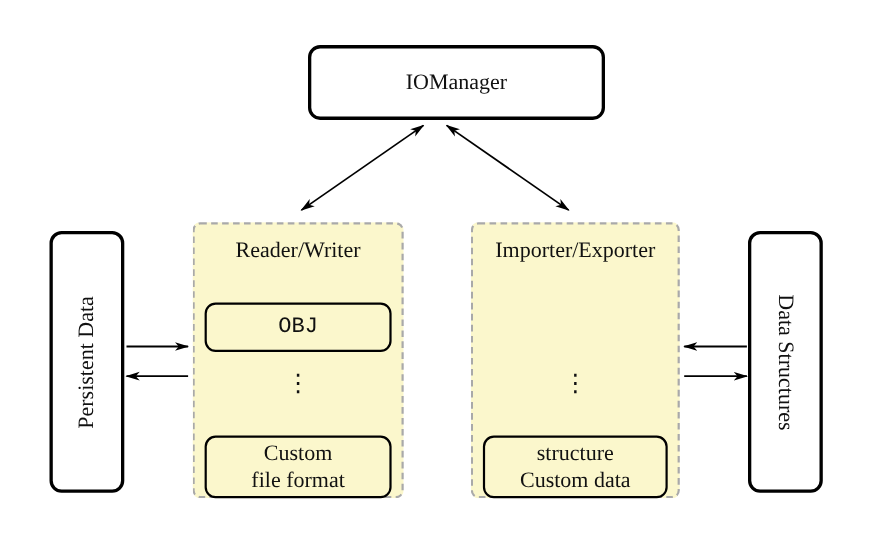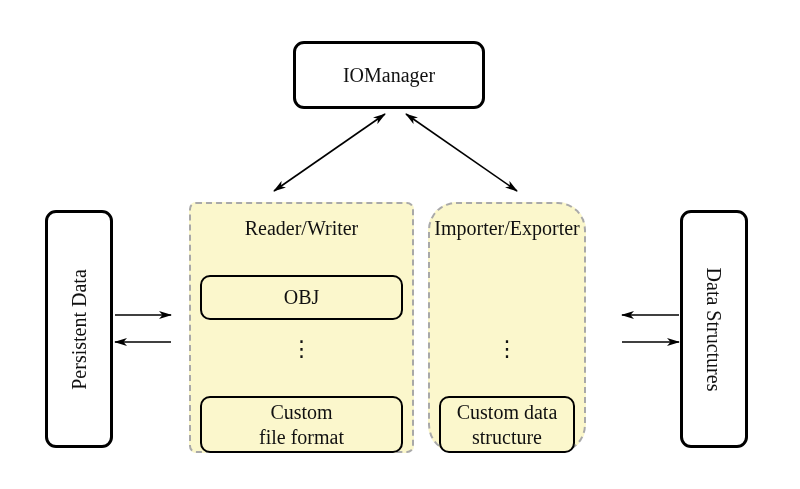--- a/index.html
+++ b/index.html
@@ -19,47 +19,47 @@
   .canvas *{box-sizing:border-box;}
   .arrow-layer{position:absolute;left:0;top:0;width:800px;height:489px;pointer-events:none;}
   .arrow-layer line{stroke:var(--arrow);stroke-width:1.6;}
 
   .node{
     position:absolute;background:var(--background);
     border:3px solid var(--box-border);border-radius:11px;
     display:flex;align-items:center;justify-content:center;
     font-size:20px;
   }
-  .io-manager{left:280px;top:41px;width:192px;height:68px;margin-left:13px;}
+  .io-manager{left:280px;top:41px;width:270px;height:68px;}
   .side-node{left:45px;top:210px;width:68px;height:238px;}
   .side-node.right{left:680px;}
   .vtext{white-space:nowrap;display:block;}
   .rot-ccw{transform:rotate(-90deg);}
   .rot-cw{transform:rotate(90deg);}
 
   .container{
     position:absolute;top:202px;height:251px;
     background:var(--container-fill);
     border:2px dashed var(--container-border);
     border-radius:7px;
   }
-  .container.reader-writer{left:175px;width:225px;margin-left:14px;}
-  .container.importer-exporter{left:428px;width:158px;border-radius:28px;}
+  .container.reader-writer{left:175px;width:192px;}
+  .container.importer-exporter{left:428px;width:190px;}
   .container-title{
     position:absolute;top:13px;left:0;right:0;
     text-align:center;font-size:20px;
   }
   .inner-box{
     position:absolute;left:9px;right:9px;
     background:var(--container-fill);
     border:2.5px solid var(--box-border);border-radius:10px;
     display:flex;flex-direction:column;align-items:center;justify-content:center;
     font-size:20px;line-height:1.25;text-align:center;
   }
-  .inner-box.top-box{top:71px;height:45px;}
+  .inner-box.top-box{top:71px;height:45px;font-family:Liberation Mono, monospace;}
   .inner-box.bottom-box{top:192px;height:57px;}
   .dots{
     position:absolute;top:123px;left:0;right:0;height:42px;
     display:flex;align-items:center;justify-content:center;
     font-size:22px;font-family:"DejaVu Sans","Liberation Sans",sans-serif;
   }
 </style>
 </head>
 <body>
 
@@ -100,18 +100,18 @@
     <div class="inner-box bottom-box">
       <span class="line">Custom</span>
       <span class="line">file format</span>
     </div>
   </div>
 
   <div class="container importer-exporter">
     <div class="container-title">Importer/Exporter</div>
     <div class="dots">⋮</div>
     <div class="inner-box bottom-box">
+      <span class="line">structure</span>
       <span class="line">Custom data</span>
-      <span class="line">structure</span>
     </div>
   </div>
 
 </div>
 
 </body></html>

